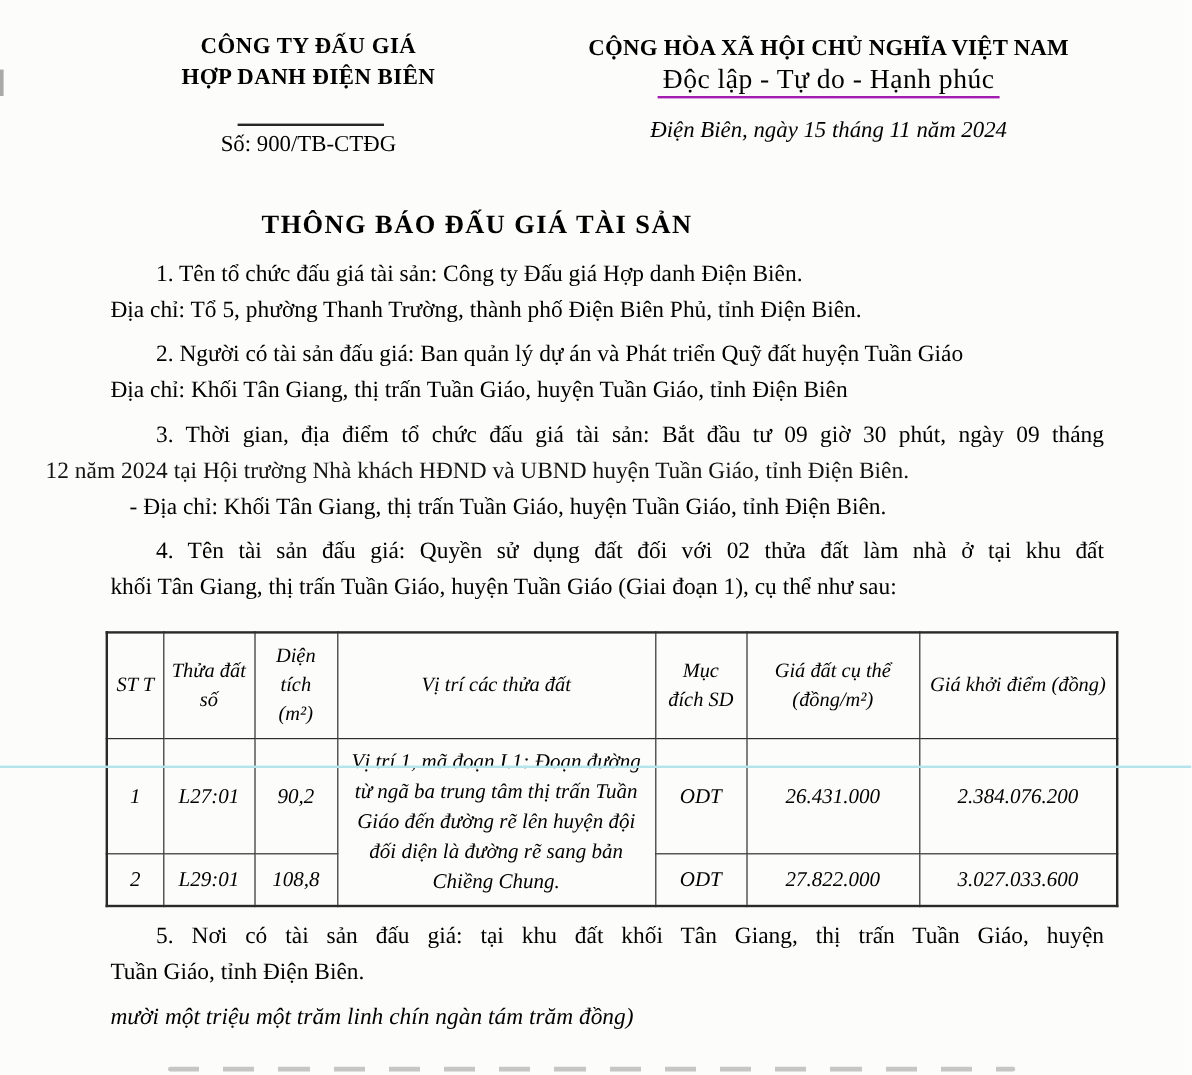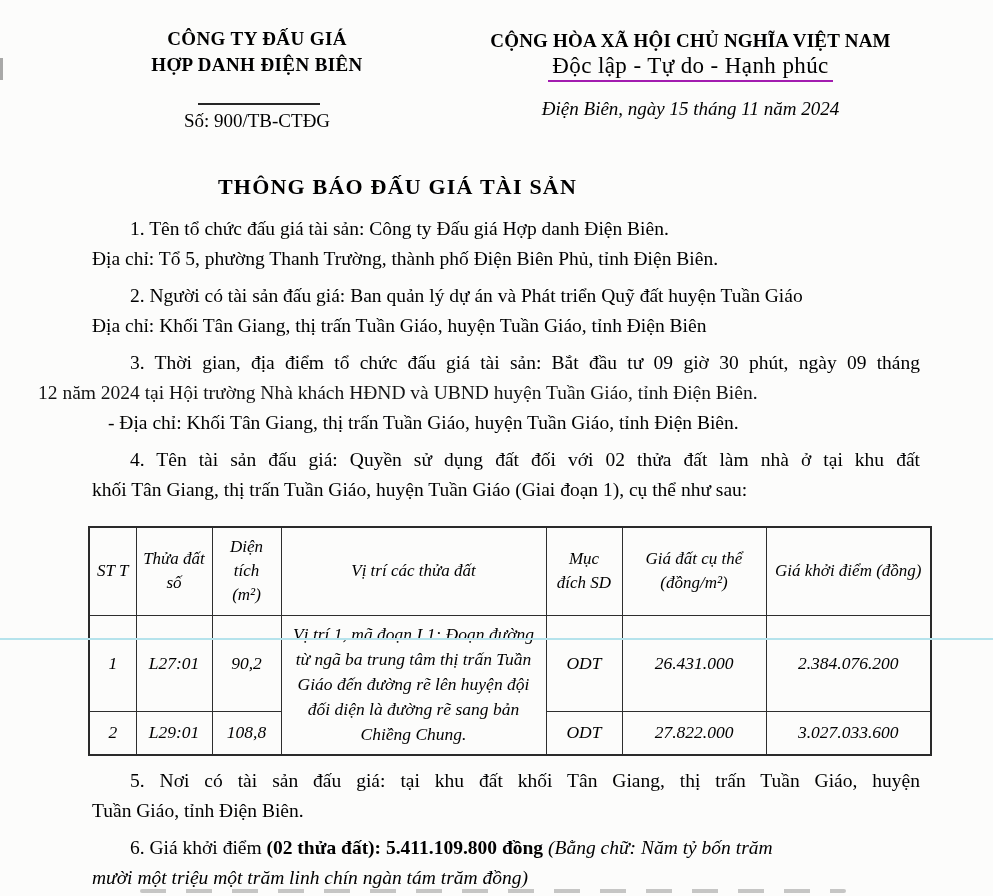--- a/index.html
+++ b/index.html
@@ -138,21 +138,20 @@
       </tr>
     </tbody>
       </table>
 
     <div class="para" style="margin-top:10px;">
       <div class="line line--indent line--just">5. Nơi có tài sản đấu giá: tại khu đất khối Tân Giang, thị trấn Tuần Giáo, huyện</div>
       <div class="line">Tuần Giáo, tỉnh Điện Biên.</div>
     </div>
 
     <div class="para">
-      <div class="line line--indent"><span>6. Giá khởi điểm </span><span class="b">(02 thửa đất): 5.411.109.800 đồng </span><span class="i">(Bằng chữ: Năm tỷ bốn trăm</span></div>
       <div class="line i">mười một triệu một trăm linh chín ngàn tám trăm đồng)</div>
     </div>
 
   </div>
 
   <div class="scan-cyan-line"></div>
   <div class="scan-edge-mark"></div>
   <div class="scan-cutoff-text"></div>
 
 </div>

